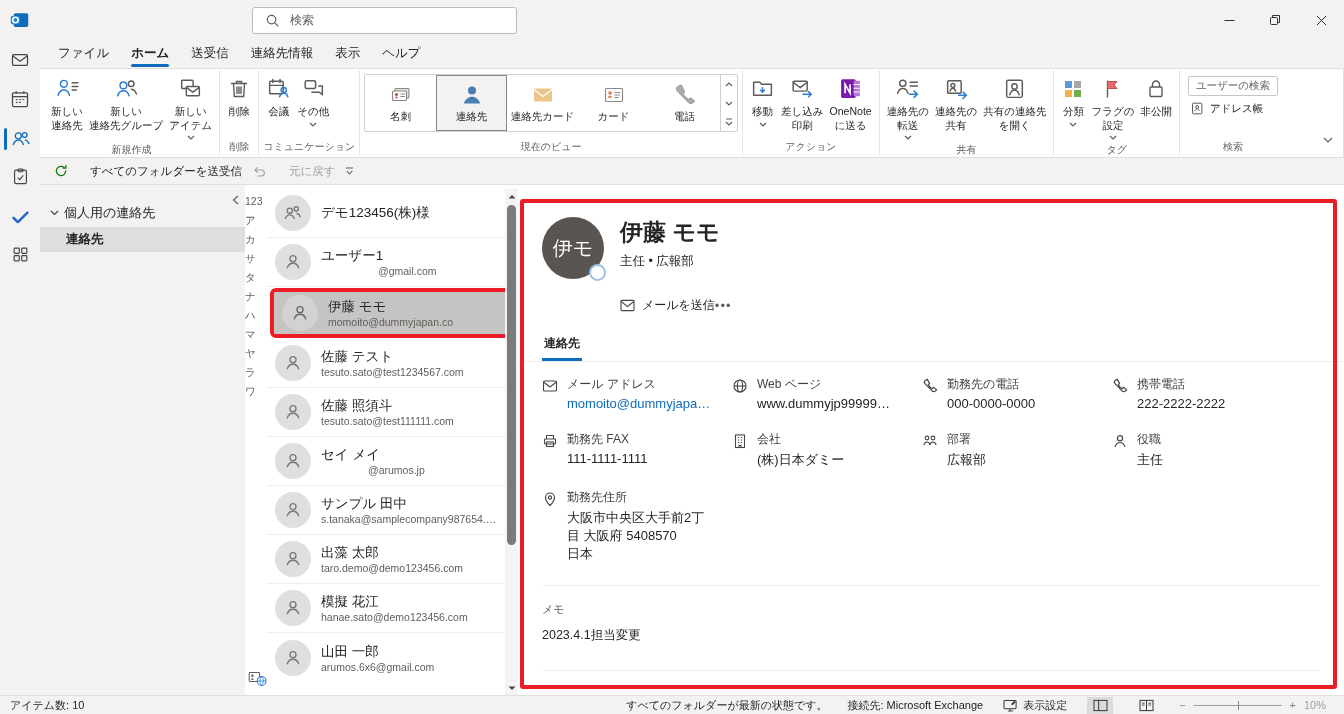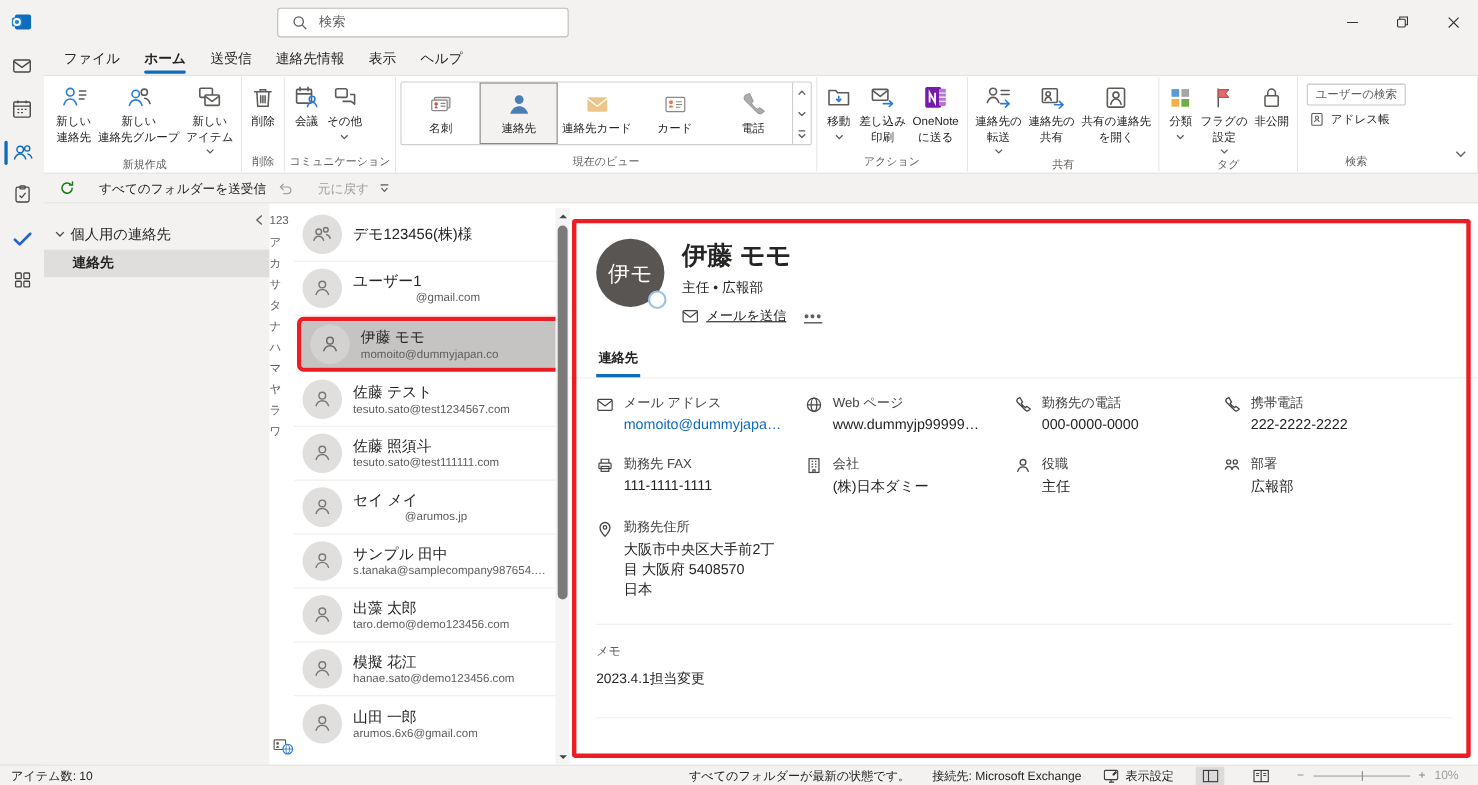--- a/index.html
+++ b/index.html
@@ -82,21 +82,21 @@
   .srcicon { position:absolute; left:3px; bottom:8px; color:#605e5c; }
 
   
   .detail { flex:1; background:#fff; position:relative; min-width:0; }
   .redframe { position:absolute; left:2px; right:7px; top:14px; bottom:6px; border:4px solid #ed1c24; border-radius:3px; pointer-events:none; z-index:5; }
   .dheader { display:flex; gap:16px; padding:32px 0 0 24px; }
   .dav { position:relative; width:62px; height:62px; border-radius:50%; background:#595552; color:#fff; font-size:20px; display:flex; align-items:center; justify-content:center; flex:0 0 auto; }
   .dbadge { position:absolute; right:-2px; bottom:-2px; width:17px; height:17px; border-radius:50%; background:#fff; border:2px solid #9cc3e5; }
   .dname { font-size:23px; font-weight:600; }
   .dsub { font-size:12.5px; margin-top:5px; }
-  .dactions { margin-top:9px; display:flex; align-items:center; gap:16px; font-size:12px; color:#252423;text-decoration:underline; }
+  .dactions { margin-top:27px; display:flex; align-items:center; font-size:12px; color:#252423; }
   .dact { display:flex; align-items:center; gap:7px; }
   .dmore { color:#605e5c; font-size:13px; letter-spacing:1px; }
   .dtabs { margin-top:16px; padding-left:24px; border-bottom:1px solid #f0eeec; }
   .dtab { display:inline-block; font-size:12px; font-weight:bold; padding:5px 2px 6px; border-bottom:3px solid #0f6cbd; }
   .dsection { padding:14px 24px 0; }
   .dsectitle { font-size:13px; font-weight:bold; margin:4px 0 16px; }
   .fgrid { display:grid; grid-template-columns:190px 190px 190px 190px; row-gap:20px; }
   .field { display:flex; gap:9px; }
   .ficon { width:16px; height:16px; margin-top:2px; color:#484644; flex:0 0 auto; }
   .flabel { font-size:12px; color:#424242; }
@@ -875,43 +875,43 @@
                     </svg>
                   </span>
                 <div>
                     <div class="flabel">会社</div>
                     <div class="fvalue">(株)日本ダミー</div>
                   </div>
               </div>
 
               <div class="field">
                 <span class="ficon">
-                    <svg width="16" height="16" viewBox="0 0 16 16" fill="none" stroke="currentColor" stroke-width="1.2">
-                      <circle cx="8" cy="5.3" r="2.6"></circle>
-                      <path d="M3 14c.9-3 2.9-4.5 5-4.5s4.1 1.5 5 4.5"></path>
-                    </svg>
-                  </span>
-                <div>
-                    <div class="flabel">役職</div>
-                    <div class="fvalue">主任</div>
-                  </div>
-              </div>
-
-              <div class="field">
-                <span class="ficon">
                     <svg width="16" height="16" viewBox="0 0 16 16" fill="none" stroke="currentColor" stroke-width="1.1">
                       <circle cx="5" cy="5" r="1.9"></circle>
                       <circle cx="11" cy="5" r="1.9"></circle>
                       <path d="M1.8 12c.6-2 1.8-3 3.2-3s2.6 1 3.2 3"></path>
                       <path d="M7.8 12c.6-2 1.8-3 3.2-3s2.6 1 3.2 3"></path>
                     </svg>
                   </span>
                 <div>
                     <div class="flabel">部署</div>
                     <div class="fvalue">広報部</div>
+                  </div>
+              </div>
+
+              <div class="field">
+                <span class="ficon">
+                    <svg width="16" height="16" viewBox="0 0 16 16" fill="none" stroke="currentColor" stroke-width="1.2">
+                      <circle cx="8" cy="5.3" r="2.6"></circle>
+                      <path d="M3 14c.9-3 2.9-4.5 5-4.5s4.1 1.5 5 4.5"></path>
+                    </svg>
+                  </span>
+                <div>
+                    <div class="flabel">役職</div>
+                    <div class="fvalue">主任</div>
                   </div>
               </div>
 
               <div class="field">
                 <span class="ficon">
                     <svg width="16" height="16" viewBox="0 0 16 16" fill="none" stroke="currentColor" stroke-width="1.2">
                       <path d="M8 14.5S3.5 10 3.5 6.5a4.5 4.5 0 0 1 9 0C12.5 10 8 14.5 8 14.5z"></path>
                       <circle cx="8" cy="6.5" r="1.6"></circle>
                     </svg>
                   </span>

